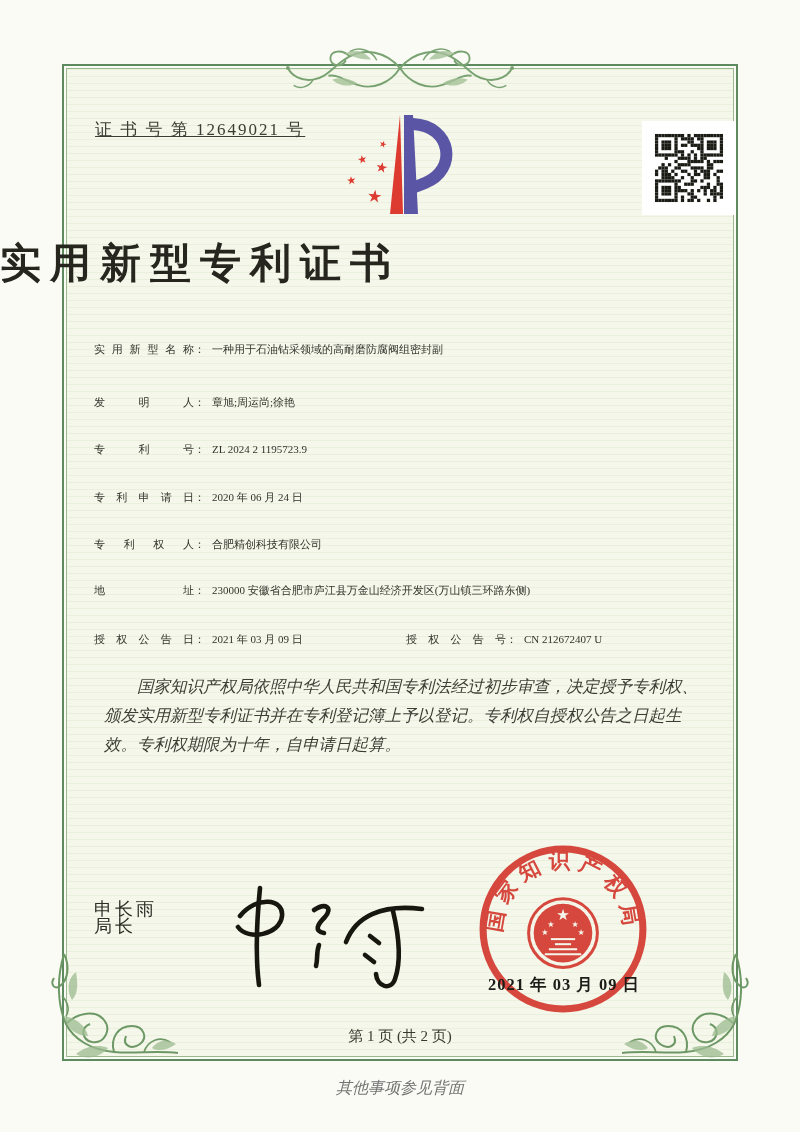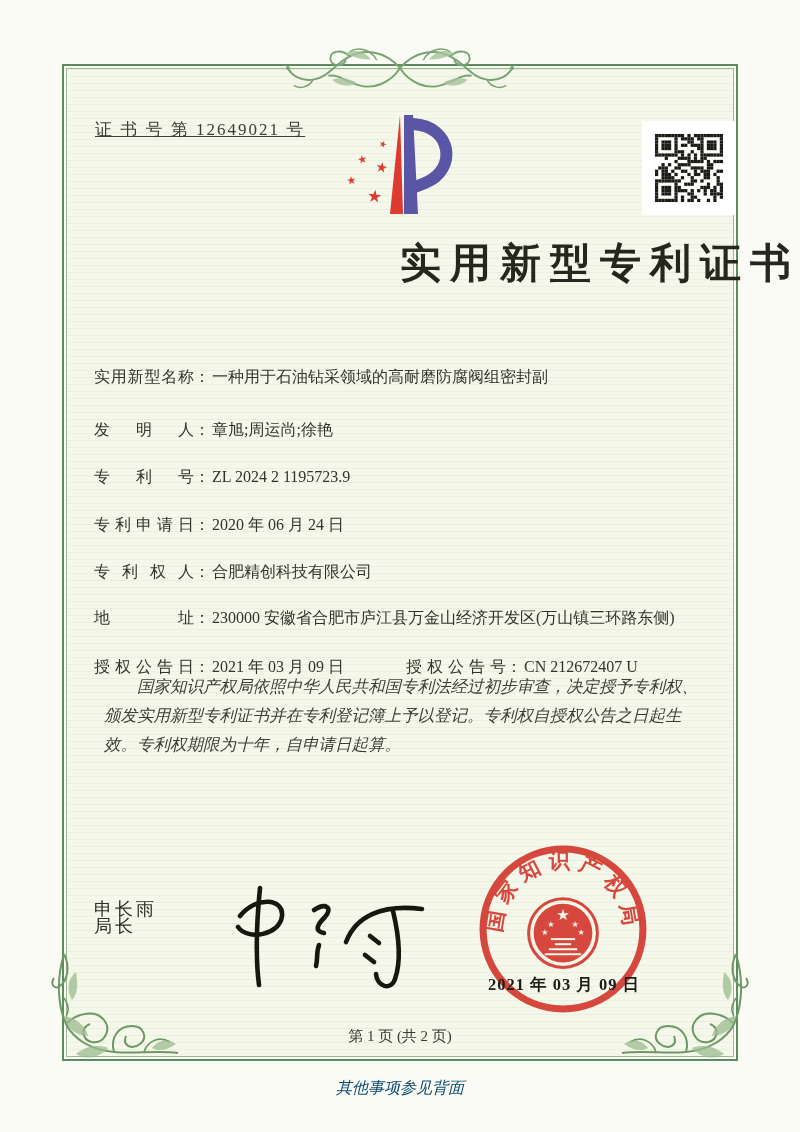--- a/index.html
+++ b/index.html
@@ -25,45 +25,45 @@
   
   .orn-top{position:absolute;left:50%;top:40px;transform:translateX(-50%);width:236px;height:58px;z-index:3;}
   .corner{position:absolute;width:132px;height:118px;z-index:3;}
   .corner-l{left:48px;top:952px;}
   .corner-r{left:620px;top:952px;transform:scaleX(-1);}
   
   .cert-no{position:absolute;left:95px;top:118px;font-size:17px;letter-spacing:2px;color:#3c3c34;z-index:2;text-decoration:underline;}
   .logo{position:absolute;left:338px;top:112px;width:122px;height:108px;z-index:2;}
   .qr{position:absolute;left:642px;top:121px;width:94px;height:94px;background:#fff;z-index:2;}
   .title{
-    position:absolute;left:0;right:0;top:236px;text-align:right;
+    position:absolute;left:0;right:0;top:236px;text-align:left;
     font-size:41px;font-weight:700;letter-spacing:9px;color:#26261f;z-index:2;
   }
   
   .frow{position:absolute;left:94px;display:flex;align-items:flex-start;
-        font-size:16px;line-height:24px;color:#33332c;z-index:2;width:622px;margin-top:28px;}
+        font-size:11px;line-height:24px;color:#33332c;z-index:2;width:622px;}
   .fgroup{display:flex;align-items:flex-start;}
   .fgroup2{position:absolute;left:312px;top:0;display:flex;}
   .flabel{display:inline-block;width:100px;text-align:justify;text-align-last:justify;}
   .fcolon{display:inline-block;width:18px;}
   .fvalue{display:inline-block;max-width:500px;}
   
   .paras{position:absolute;left:92px;top:660px;width:623px;font-size:16.5px;
          line-height:29px;font-style:italic;color:#3d3d35;z-index:2;}
   .paras p{margin:12px;text-indent:2em;}
   
   .signer-title{position:absolute;left:94px;top:914px;font-size:18px;letter-spacing:3px;z-index:2;color:#2e2e28;}
   .signer-name{position:absolute;left:94px;top:897px;font-size:18px;letter-spacing:3px;z-index:2;color:#2e2e28;}
   .signature{position:absolute;left:196px;top:878px;width:240px;height:118px;z-index:2;}
   .seal{position:absolute;left:476px;top:842px;width:174px;height:174px;z-index:3;opacity:0.93;}
   .seal-date{position:absolute;left:478px;top:974px;width:172px;text-align:center;
              font-size:16.5px;font-weight:600;color:#1c1c18;z-index:4;letter-spacing:1px;}
   .page-num{position:absolute;left:0;right:0;top:1027px;text-align:center;font-size:15px;color:#3a3a32;z-index:2;}
   .footer-note{position:absolute;left:0;right:0;top:1078px;text-align:center;font-size:16px;
-               font-style:italic;color:#0c4a6e;z-index:2;}
+               font-style:italic;color:#737373;z-index:2;}
 </style>
 </head>
 <body>
 
 <div class="frame-outer">
   <div class="frame-inner"></div>
 </div>
 
 <svg class="orn-top" viewBox="0 0 240 60">
   <g id="tol" fill="none" stroke="#79a272" stroke-width="2">

